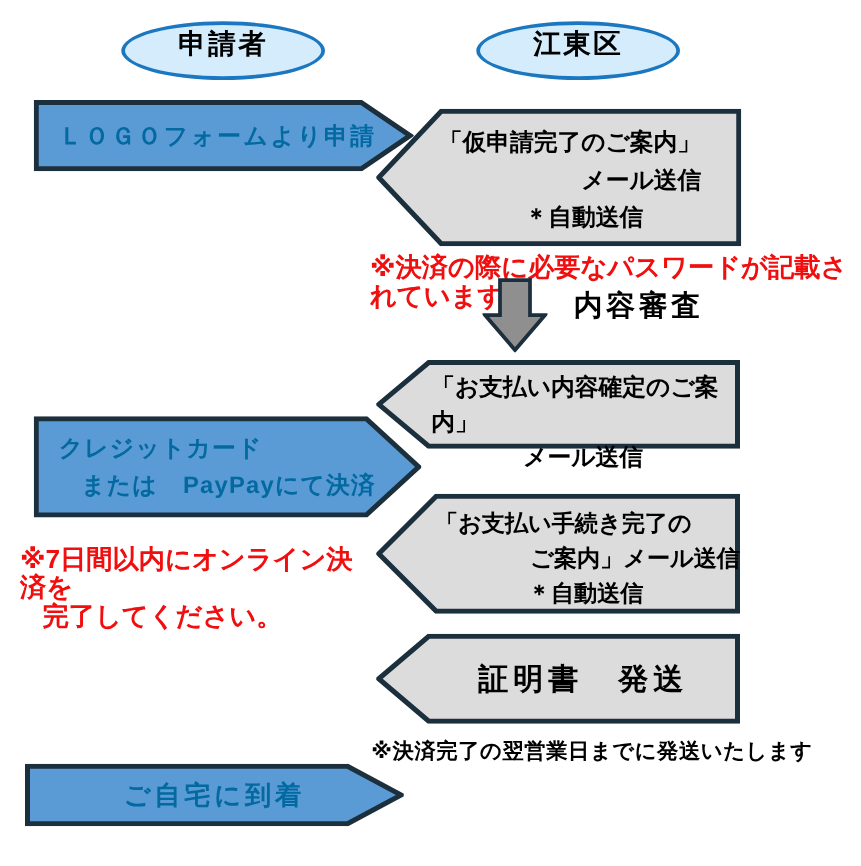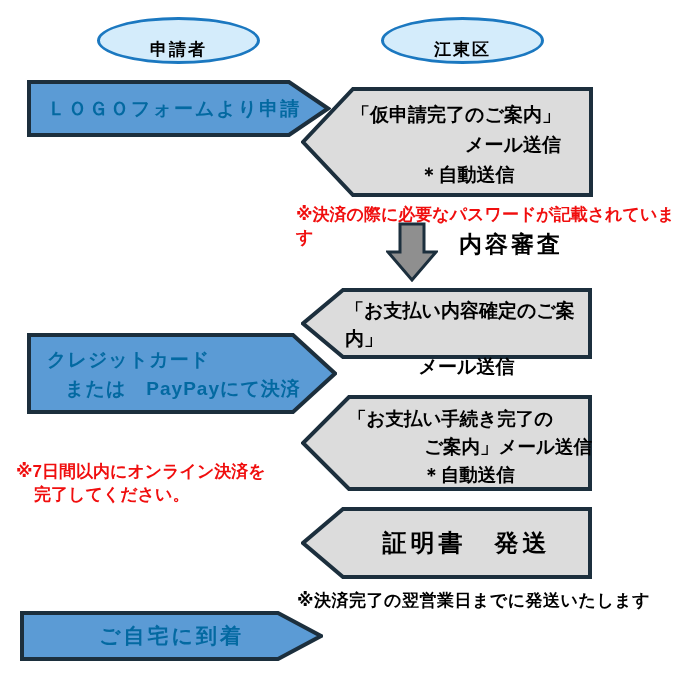--- a/index.html
+++ b/index.html
@@ -6,21 +6,21 @@
   body{font-family:"Liberation Sans","DejaVu Sans",sans-serif;background:#fff;}
   .canvas{position:relative;width:689px;height:693px;background:var(--bg);overflow:hidden;font-weight:bold;color:var(--text_black);}
   .abs{position:absolute;}
   svg{display:block;}
   
   .blue-shape{fill:var(--blue_fill);stroke:var(--shape_border);stroke-width:4;stroke-linejoin:miter;}
   .gray-shape{fill:var(--gray_fill);stroke:var(--shape_border);stroke-width:4;stroke-linejoin:miter;}
   .down-shape{fill:var(--arrow_gray);stroke:var(--shape_border);stroke-width:3;stroke-linejoin:miter;}
   
   .ellipse{border:3px solid var(--ellipse_border);background:var(--ellipse_fill);border-radius:50%;
-           display:flex;align-items:flex-end;justify-content:center;font-size:17px;letter-spacing:2px;}
+           display:flex;align-items:flex-start;justify-content:center;font-size:22px;letter-spacing:2px;}
   
   .overlay{position:absolute;left:0;top:0;width:100%;height:100%;box-sizing:border-box;}
   .white-text{color:#0369a1;}
   .arrow1-label{display:flex;align-items:center;padding-left:20px;font-size:19px;letter-spacing:2px;}
   .arrow2-label{padding-top:12px;font-size:19px;letter-spacing:1px;line-height:29px;}
   .arrow2-label .l1{padding-left:20px;}
   .arrow2-label .l2{padding-left:38px;}
   .arrow3-label{display:flex;align-items:center;justify-content:center;font-size:21px;letter-spacing:3px;}
   .pent-text{font-size:19px;line-height:30px;}
   .pent1-text{padding-top:13px;}
@@ -28,21 +28,21 @@
   .pent1-text .l2{text-align:right;padding-right:32px;}
   .pent1-text .l3{text-align:center;padding-left:40px;}
   .pent2-text{padding-top:9px;line-height:28px;}
   .pent2-text .l1{padding-left:44px;}
   .pent2-text .l2{text-align:center;padding-left:40px;}
   .pent3-text{padding-top:10px;line-height:28px;font-size:18.5px;}
   .pent3-text .l1{padding-left:47px;}
   .pent3-text .l2{text-align:right;padding-left:44px;}
   .pent3-text .l3{text-align:center;padding-left:44px;}
   .pent4-text{display:flex;align-items:center;justify-content:center;padding-left:40px;font-size:24px;letter-spacing:4px;}
-  .note-red{color:var(--note_red);font-size:17px;line-height:23px;}
+  .note-red{color:var(--note_red);font-size:21px;line-height:23px;}
   .note-red .l2{padding-left:18px;}
   .note-black{font-size:17px;letter-spacing:0.5px;}
   .review{font-size:23px;letter-spacing:3px;}
 </style>
 </head>
 <body>
 
 <div class="canvas">
 
   <div class="abs ellipse" style="left:97px;top:17px;width:157px;height:41px;">
@@ -94,21 +94,21 @@
   <div class="abs" style="left:27px;top:333px;width:310px;height:81px;">
     <svg width="310" height="81" viewBox="0 0 310 81">
       <polygon class="blue-shape" points="2,2 266,2 308,40.5 266,79 2,79"></polygon>
     </svg>
     <div class="overlay arrow2-label white-text">
       <div class="l1">クレジットカード</div>
       <div class="l2">または　PayPayにて決済</div>
     </div>
   </div>
 
-  <div class="abs note-red" style="left:16px;top:460px;width:280px;">
+  <div class="abs note-red" style="left:16px;top:436px;width:280px;">
     <div class="l1">※7日間以内にオンライン決済を</div>
     <div class="l2">完了してください。</div>
   </div>
 
   <div class="abs" style="left:301px;top:395px;width:291px;height:96px;">
     <svg width="291" height="96" viewBox="0 0 291 96">
       <polygon class="gray-shape" points="289,2 48,2 2,48 48,94 289,94"></polygon>
     </svg>
     <div class="overlay pent-text pent3-text">
       <div class="l1">「お支払い手続き完了の</div>

